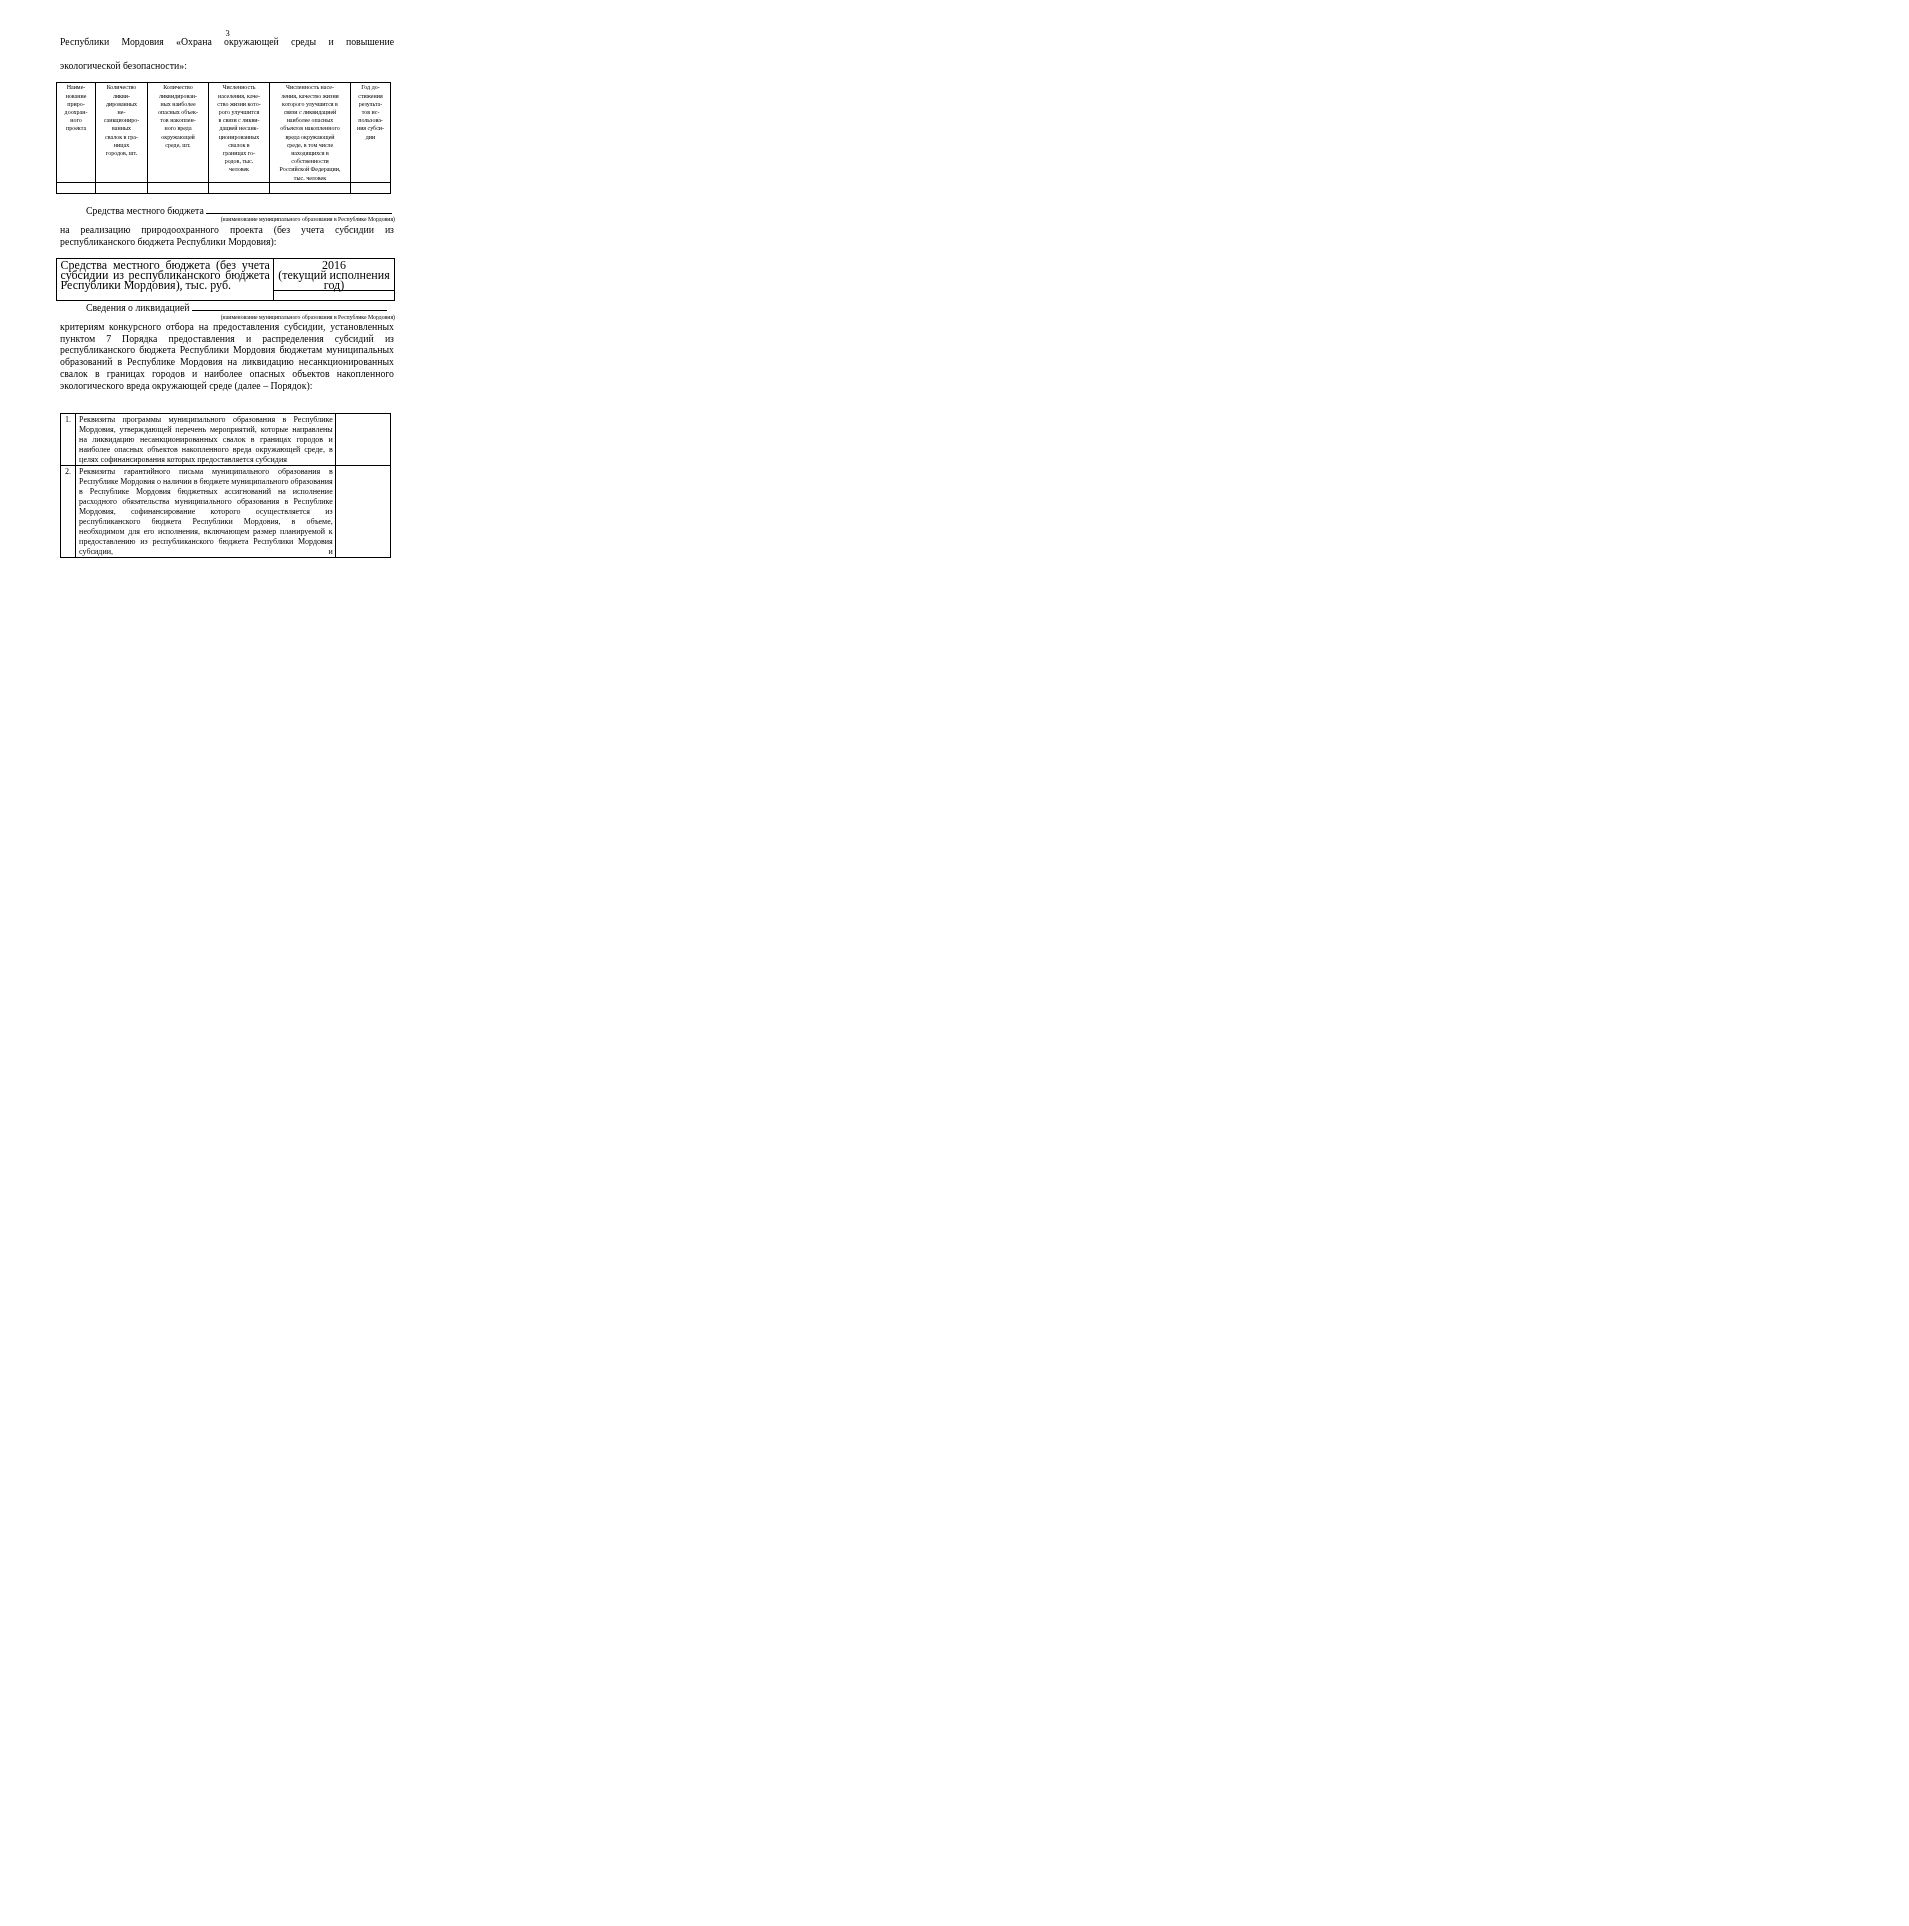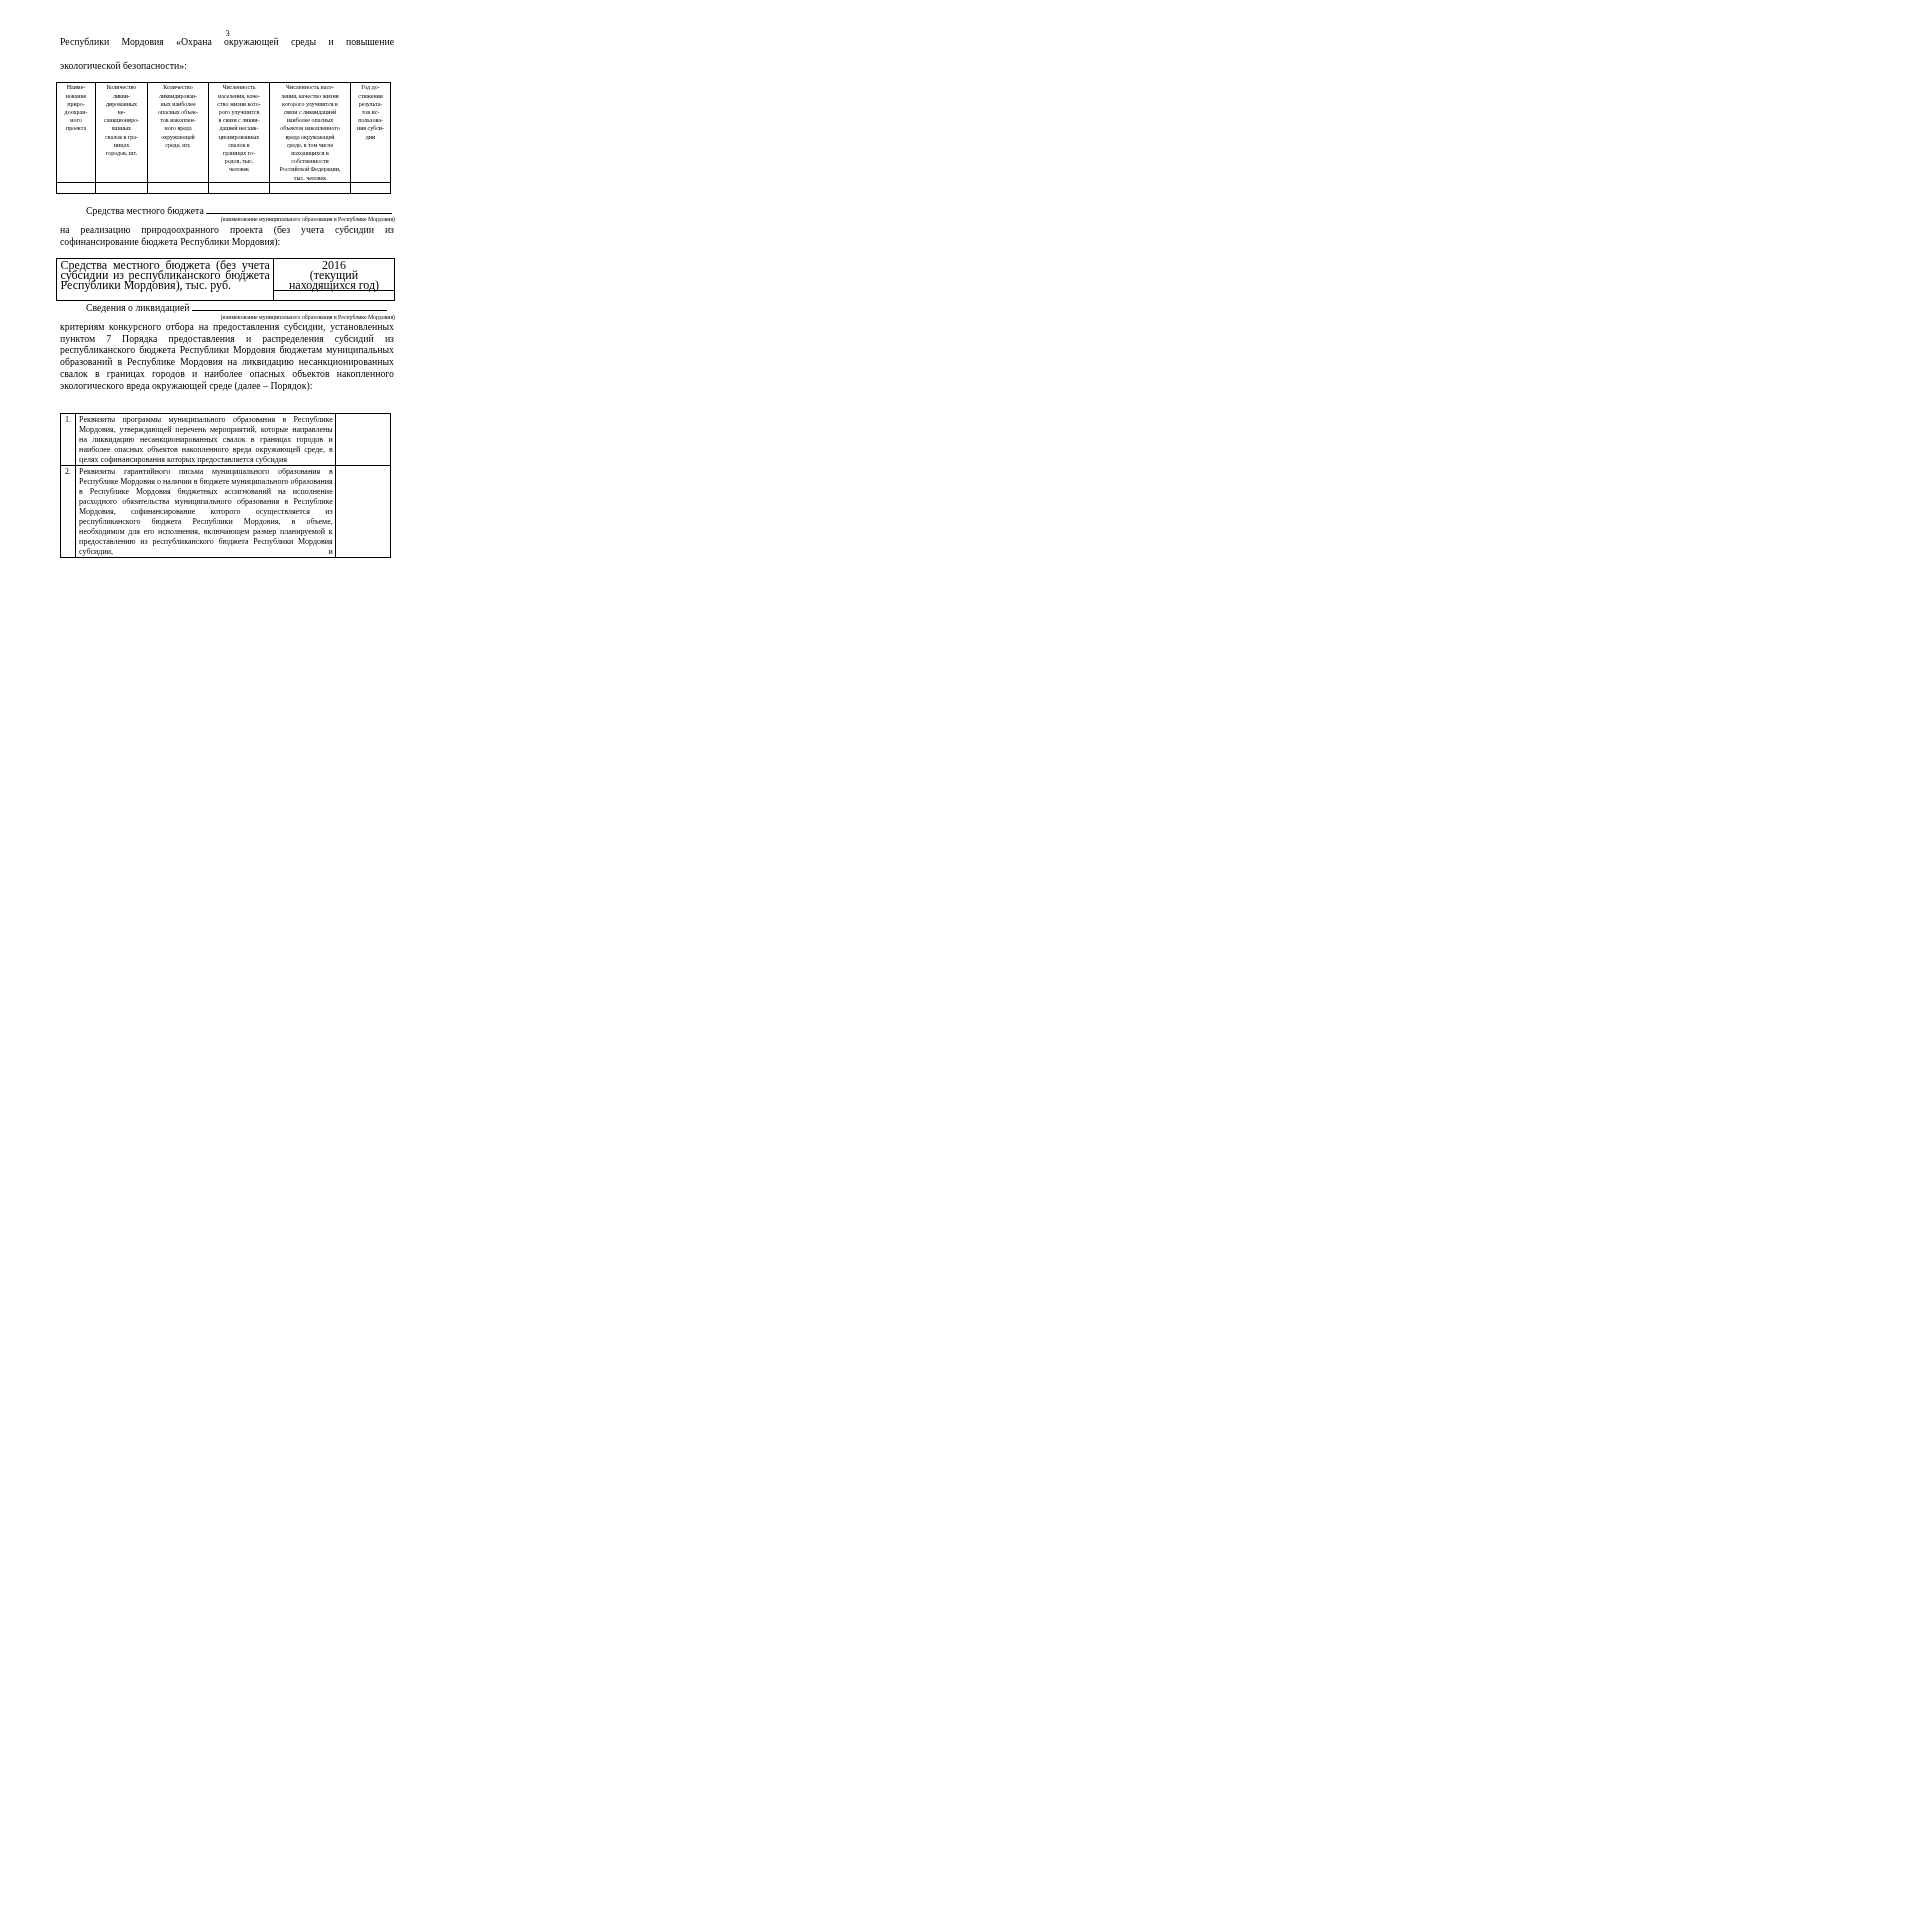--- a/index.html
+++ b/index.html
@@ -116,35 +116,35 @@
   </tr>
 </tbody>
   </table>
 
 <div class="abs para" style="left:86px; top:204px; width:308px;">
   <span>Средства местного бюджета</span>
   <span class="underline-blank" style="width:186px; height:8.5px;"></span>
 </div>
 <div class="abs caption" style="left:154px; top:216px; width:241px;">(наименование муниципального образования в Республике Мордовия)</div>
 <div class="abs para justify-all" style="left:60px; top:224px; width:334px;">на реализацию природоохранного проекта (без учета субсидии из</div>
-<div class="abs para" style="left:60px; top:236px; width:334px;">софинансирование бюджета Республики Мордовия):</div>
+<div class="abs para" style="left:60px; top:236px; width:334px;">республиканского бюджета Республики Мордовия):</div>
 
 <table class="t2">
   <colgroup>
       <col style="width:217px">
       <col style="width:121px">
     </colgroup>
   <tbody>
       <tr>
     <td class="label-cell" rowspan="2">
       <span>Средства местного бюджета (без учета субсидии из республиканского бюджета Республики Мордовия), тыс. руб.</span>
     </td>
     <td class="year-cell">
       <div>2016</div>
-      <div>(текущий находящихся год)</div>
+      <div>(текущий исполнения год)</div>
     </td>
   </tr>
   <tr>
     <td class="value-cell"></td>
   </tr>
 </tbody>
   </table>
 
 <div class="abs para" style="left:86px; top:301px; width:308px;">
   <span>Сведения о ликвидацией</span>

